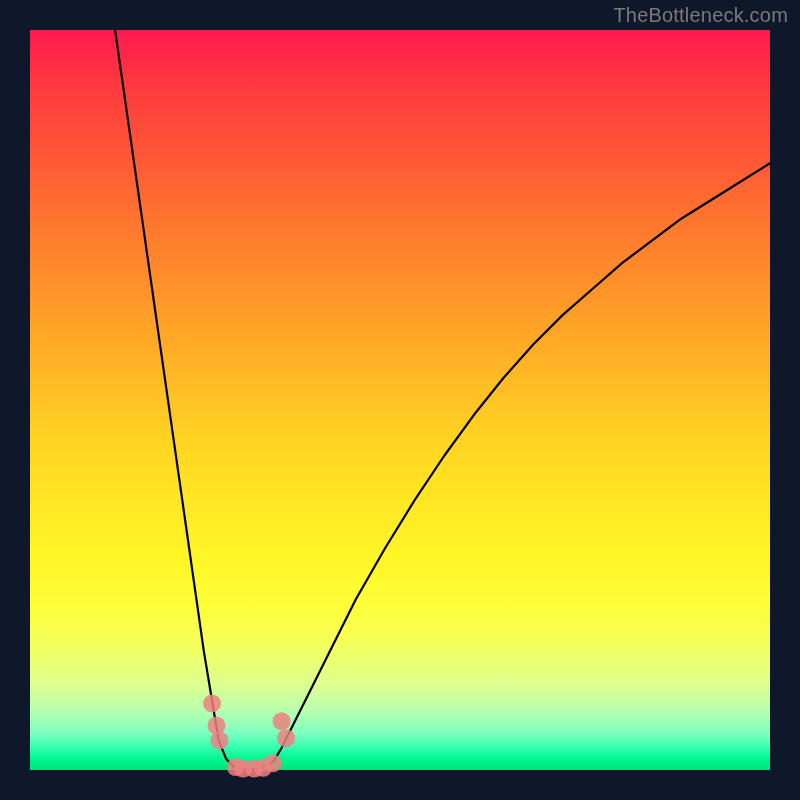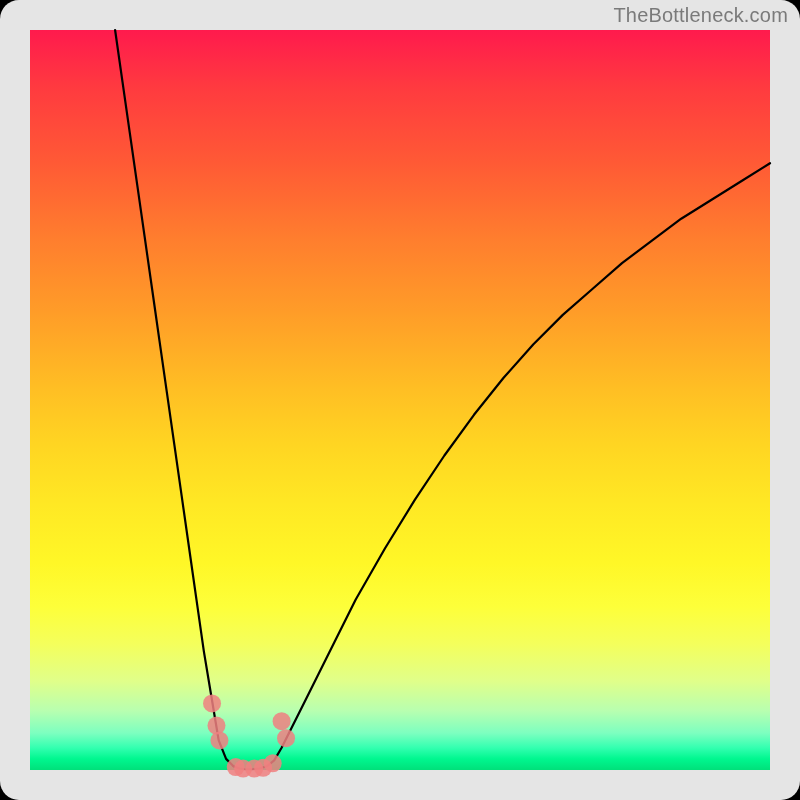--- a/index.html
+++ b/index.html
@@ -8,22 +8,21 @@
     width: 800px;
     height: 800px;
     background: #000;
     overflow: hidden;
     font-family: Arial, Helvetica, sans-serif;
   }
   .frame {
     position: relative;
     width: 800px;
     height: 800px;
-    background: #e5e5e5;
-    border-radius: 19px;
+    background: #0f172a;
   }
   .plot-area {
     position: absolute;
     left: 30px;
     top: 30px;
     width: 740px;
     height: 740px;
     background: linear-gradient(to bottom,
       #ff1a4d 0%,
       #ff3b3f 8%,

